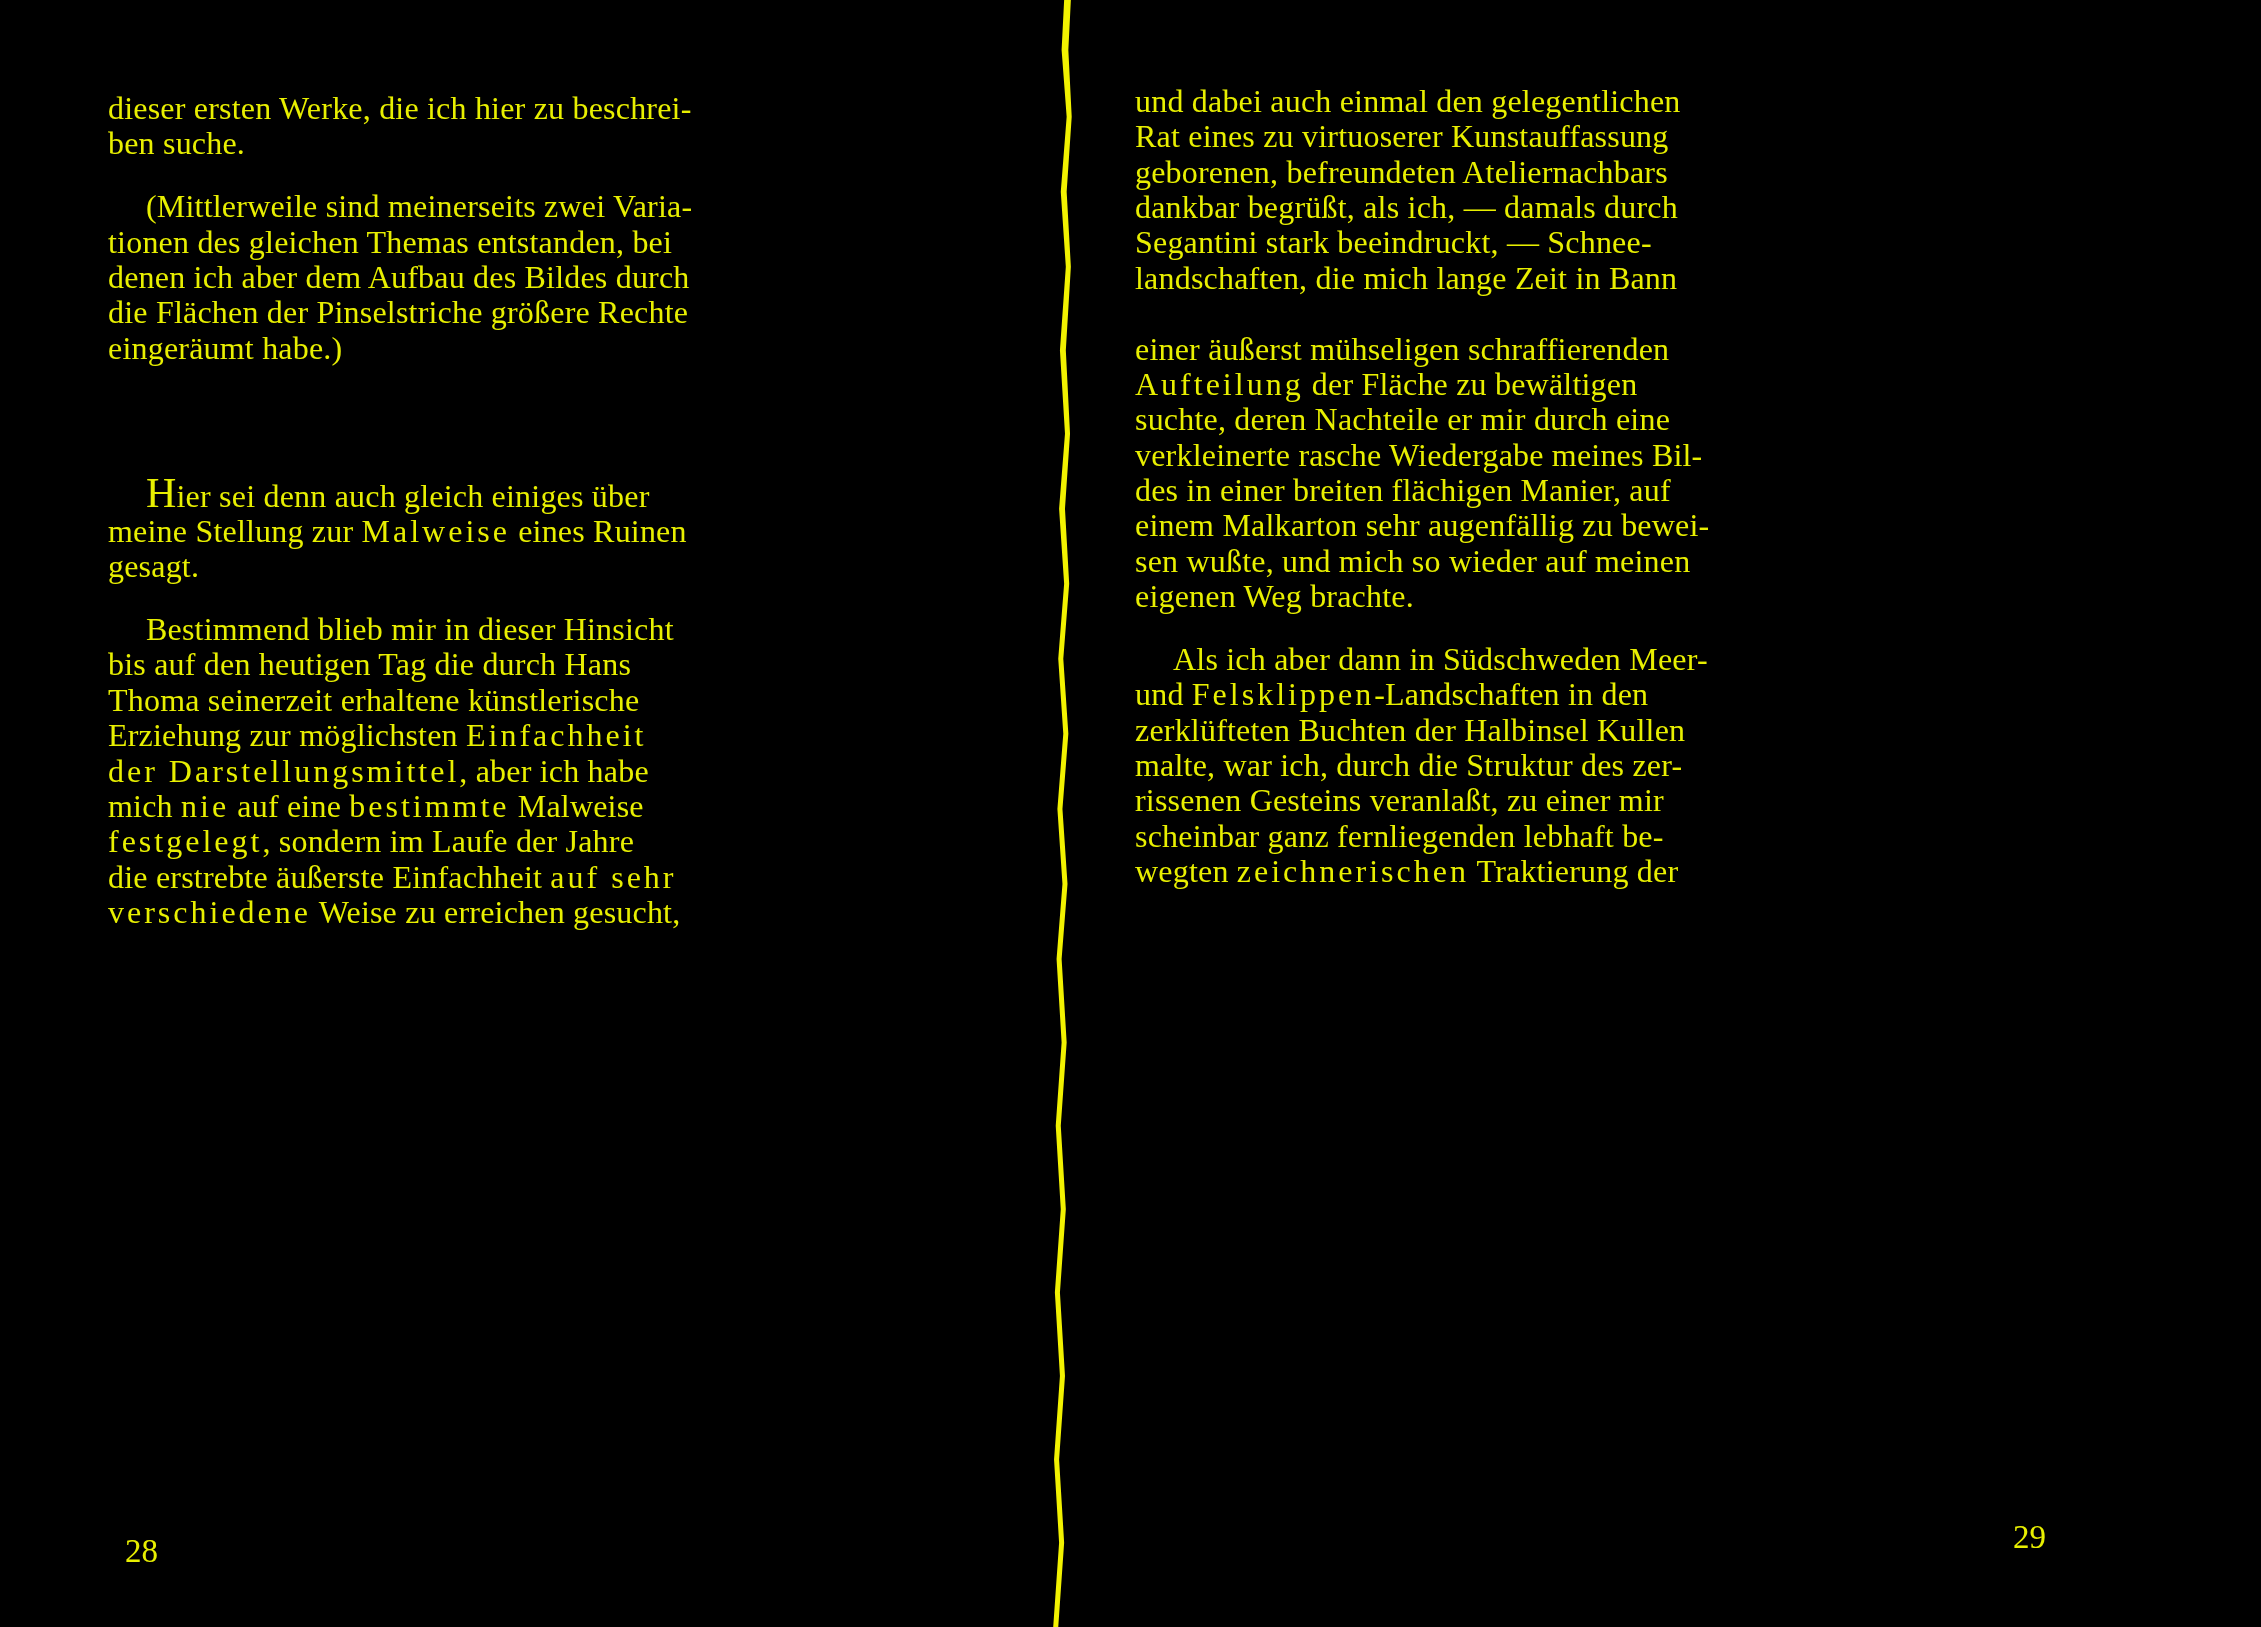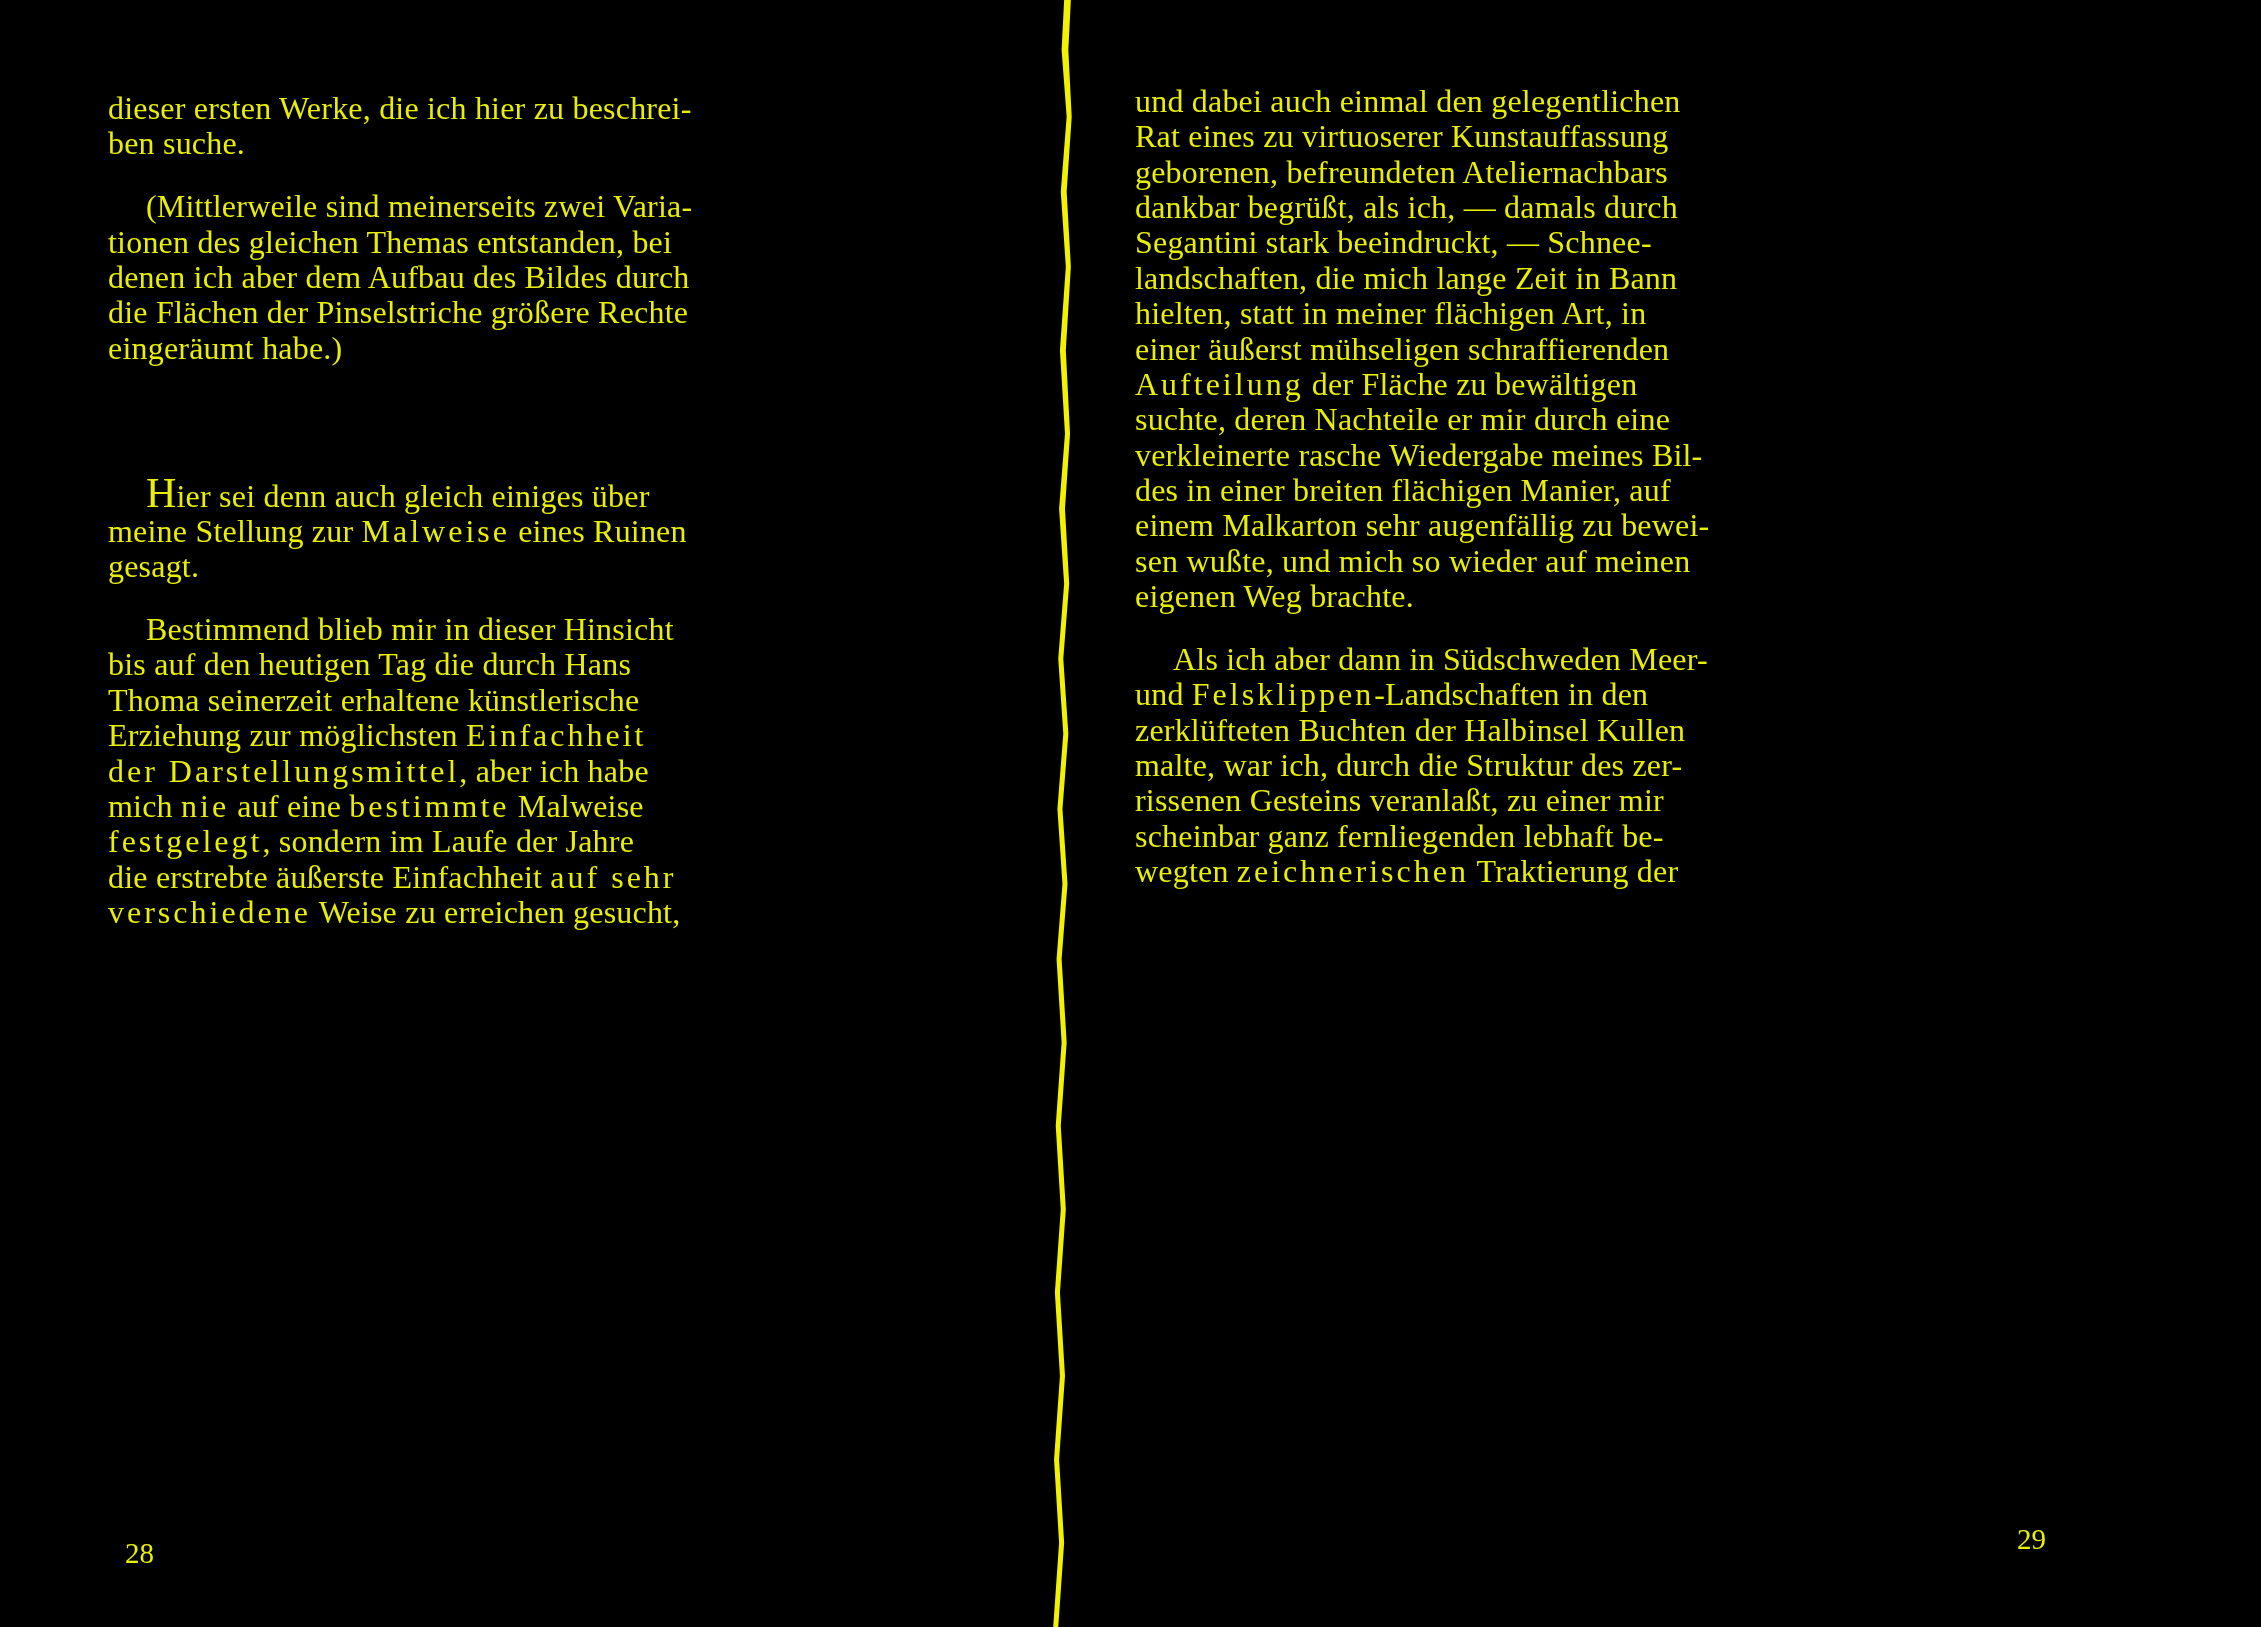--- a/index.html
+++ b/index.html
@@ -58,21 +58,21 @@
   .dropcap {
     font-size: 42px;
     line-height: 0.8;
   }
   .spaced {
     letter-spacing: 3px;
   }
   .folio {
     position: absolute;
     color: #e8ef00;
-    font-size: 29px;
+    font-size: 33px;
   }
   .folio-left {
     left: 125px;
     bottom: 57px;
   }
   .folio-right {
     right: 158px;
     bottom: 71px;
   }
   .tear {
@@ -137,21 +137,21 @@
   <div class="page page-right">
     <div class="col-text">
 
       <p class="justify">
         <span>und dabei auch einmal den gelegentlichen</span><br>
         <span>Rat eines zu virtuoserer Kunstauffassung</span><br>
         <span>geborenen, befreundeten Ateliernachbars</span><br>
         <span>dankbar begrüßt, als ich, — damals durch</span><br>
         <span>Segantini stark beeindruckt, — Schnee-</span><br>
         <span>landschaften, die mich lange Zeit in Bann</span><br>
-        <span>hielten, statt in meiner flächigen Art, in</span><br>
+        <br>
         <span>einer äußerst mühseligen schraffierenden</span><br>
         <span class="spaced">Aufteilung</span><span> der Fläche zu bewältigen</span><br>
         <span>suchte, deren Nachteile er mir durch eine</span><br>
         <span>verkleinerte rasche Wiedergabe meines Bil-</span><br>
         <span>des in einer breiten flächigen Manier, auf</span><br>
         <span>einem Malkarton sehr augenfällig zu bewei-</span><br>
         <span>sen wußte, und mich so wieder auf meinen</span><br>
         <span>eigenen Weg brachte.</span>
       </p>
 

